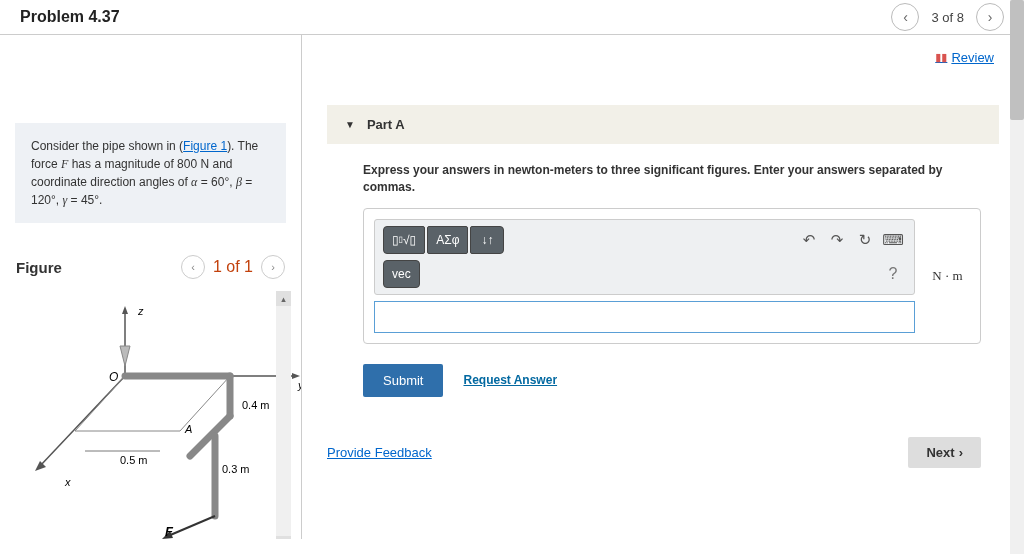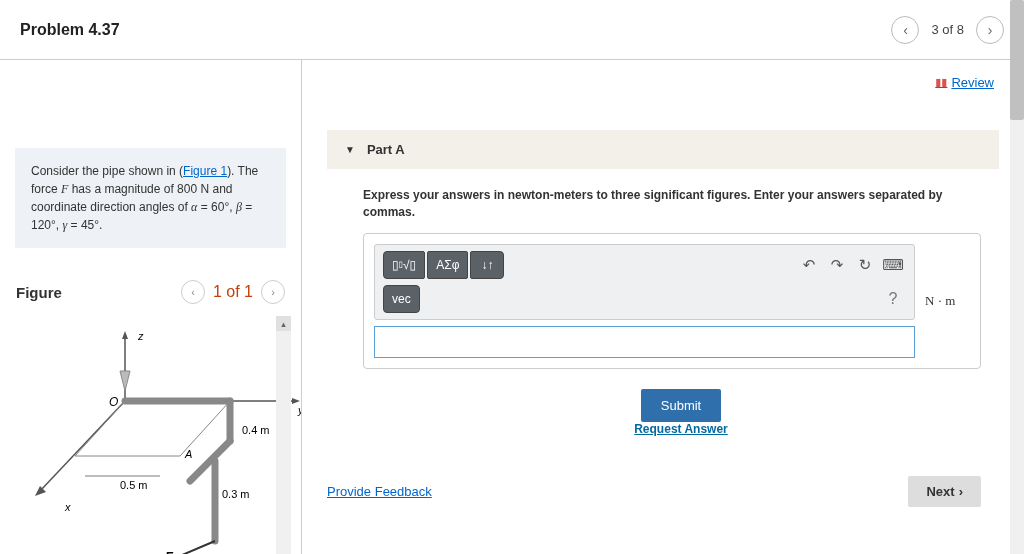--- a/index.html
+++ b/index.html
@@ -1,18 +1,18 @@
 <!DOCTYPE html>
 <html><head>
   <meta charset="utf-8">
   <style>
     * { box-sizing: border-box; margin: 0; padding: 0; }
     body { font-family: Arial, Helvetica, sans-serif; font-size: 13px; color: #333; background: #fff; width: 1024px; height: 554px; overflow: hidden; position: relative; }
     
-    .header { display: flex; align-items: center; justify-content: space-between; padding: 12px 20px; border-bottom: 1px solid #ccc; height: 60px; }
+    .header { display: flex; align-items: center; justify-content: space-between; padding: 12px 20px; border-bottom: 1px solid #ccc; height: 35px; }
     .header-title { font-size: 16px; font-weight: bold; color: #222; }
     .header-nav { display: flex; align-items: center; gap: 12px; }
     .nav-btn { width: 28px; height: 28px; border: 1px solid #bbb; border-radius: 50%; background: #fff; display: flex; align-items: center; justify-content: center; cursor: pointer; color: #666; font-size: 14px; }
     .nav-label { font-size: 13px; color: #444; }
     
     .main { display: flex; height: 504px; }
     .left-pane { width: 302px; border-right: 1px solid #ccc; padding: 0; overflow: hidden; }
     .right-pane { flex: 1; padding: 15px 25px; position: relative; overflow: auto; }
     
     .problem-text { background: #eef1f5; padding: 14px 16px; margin: 88px 15px 0 15px; font-size: 12px; line-height: 1.5; color: #333; }
@@ -46,23 +46,23 @@
     .toolbar-input-wrap { flex: 1; display: flex; flex-direction: column; gap: 6px; }
     .toolbar { background: #eef0f2; border: 1px solid #ccc; border-radius: 3px; padding: 6px 8px; display: flex; flex-direction: column; gap: 6px; }
     .toolbar-row { display: flex; align-items: center; justify-content: space-between; }
     .toolbar-group { display: flex; gap: 2px; }
     .tool-btn { height: 28px; min-width: 34px; padding: 0 8px; background: #5a6268; color: #fff; border: 1px solid #444; border-radius: 2px; display: flex; align-items: center; justify-content: center; font-size: 12px; cursor: pointer; }
     .tool-btn:first-child { border-top-left-radius: 4px; border-bottom-left-radius: 4px; }
     .tool-btn:last-child { border-top-right-radius: 4px; border-bottom-right-radius: 4px; }
     .tool-icon-btn { width: 26px; height: 26px; background: none; border: none; color: #555; cursor: pointer; font-size: 15px; display: flex; align-items: center; justify-content: center; }
     .help-btn { font-size: 16px; color: #777; margin-left: auto; }
     .answer-input { width: 100%; height: 32px; border: 1px solid #5a9fd6; padding: 0 8px; font-size: 13px; }
-    .answer-right { width: 45px; font-family: Georgia, serif; font-size: 13px; text-align: left; }
-    
-    .submit-row { display: flex; align-items: center; margin-top: 20px; padding-left: 36px; flex-direction: column; }
+    .answer-right { width: 45px; font-family: Georgia, serif; font-size: 13px; text-align: center; }
+    
+    .submit-row { display: flex; align-items: center; gap: 20px; margin-top: 20px; padding-left: 36px; }
     .submit-btn { background: #2f6fab; color: #fff; border: none; padding: 9px 20px; font-size: 13px; cursor: pointer; border-radius: 2px; }
     .request-link { color: #0369a1; text-decoration: underline; font-size: 12px; font-weight: bold; }
     
     .bottom-row { display: flex; justify-content: space-between; align-items: center; margin-top: 40px; padding: 0 18px 0 0; }
     .feedback-link { color: #0066cc; font-size: 13px; }
     .next-btn { background: #ddd; border: none; padding: 8px 18px; font-size: 13px; font-weight: bold; color: #333; cursor: pointer; border-radius: 2px; display: flex; align-items: center; gap: 4px; }
     
     .page-scrollbar { position: absolute; right: 0; top: 0; bottom: 0; width: 14px; background: #f0f0f0; }
     .page-scroll-thumb { position: absolute; top: 0; width: 100%; height: 120px; background: #c0c0c0; border-radius: 2px; }
   </style>

